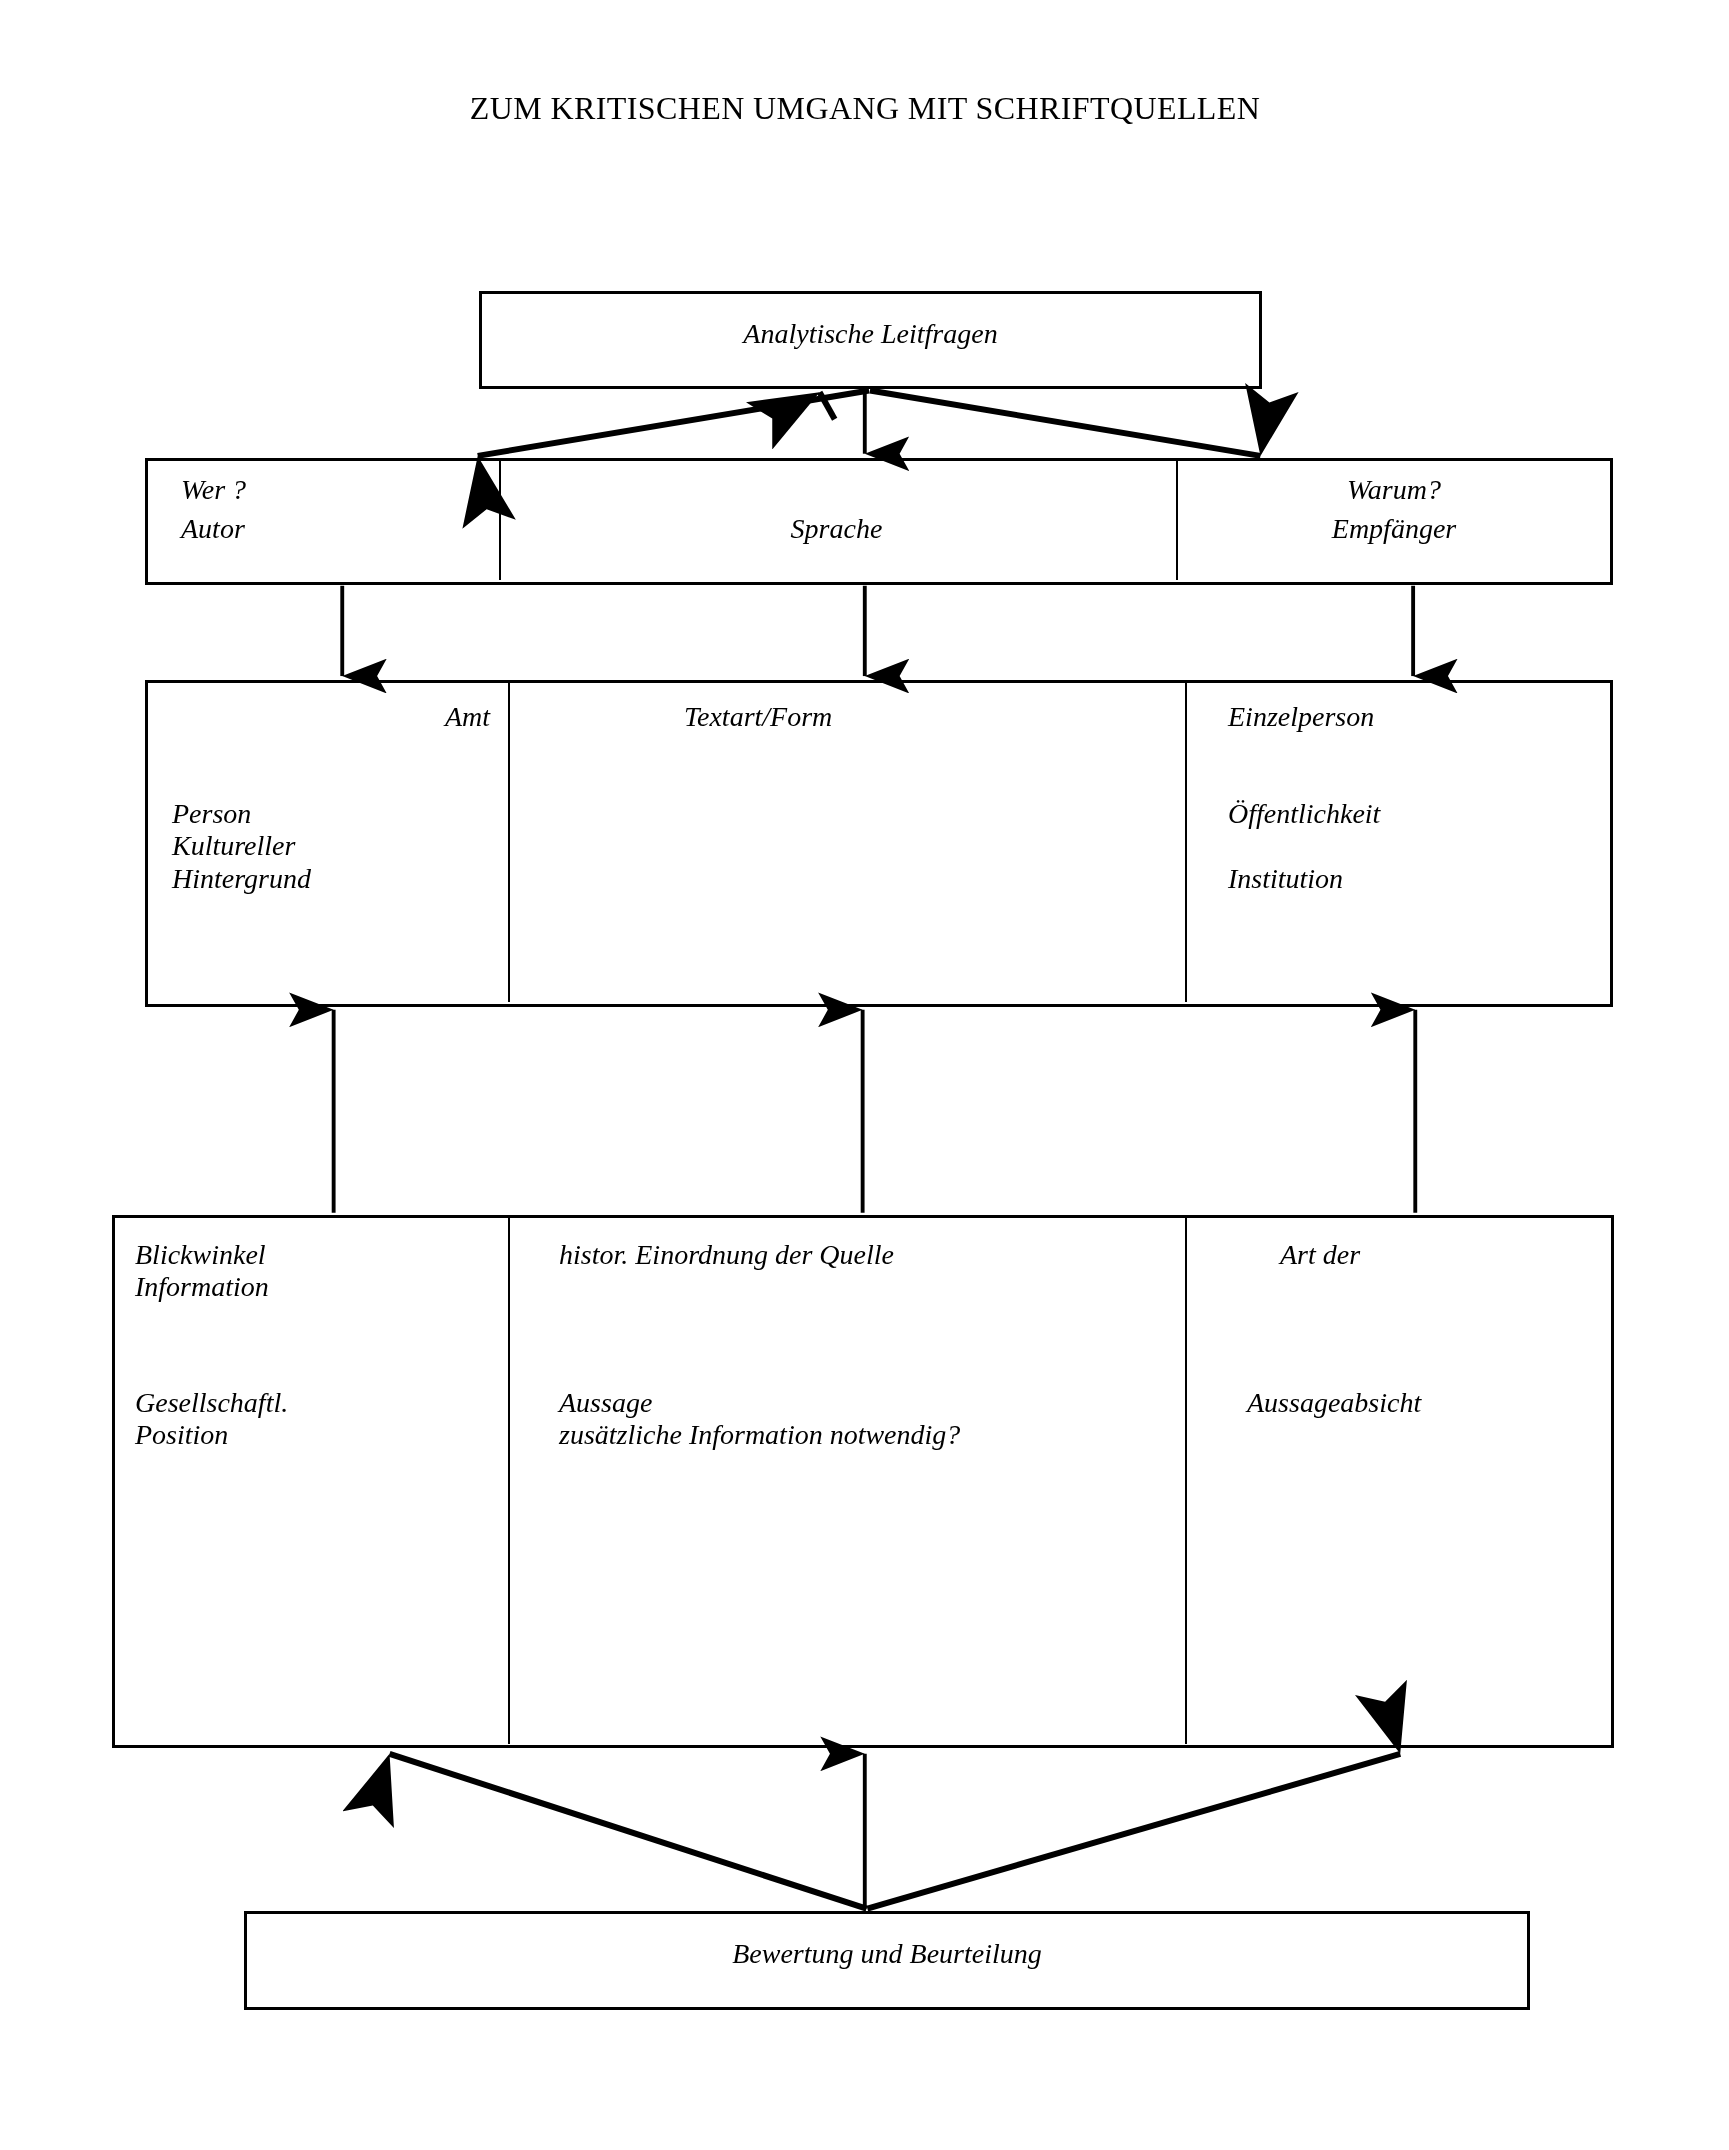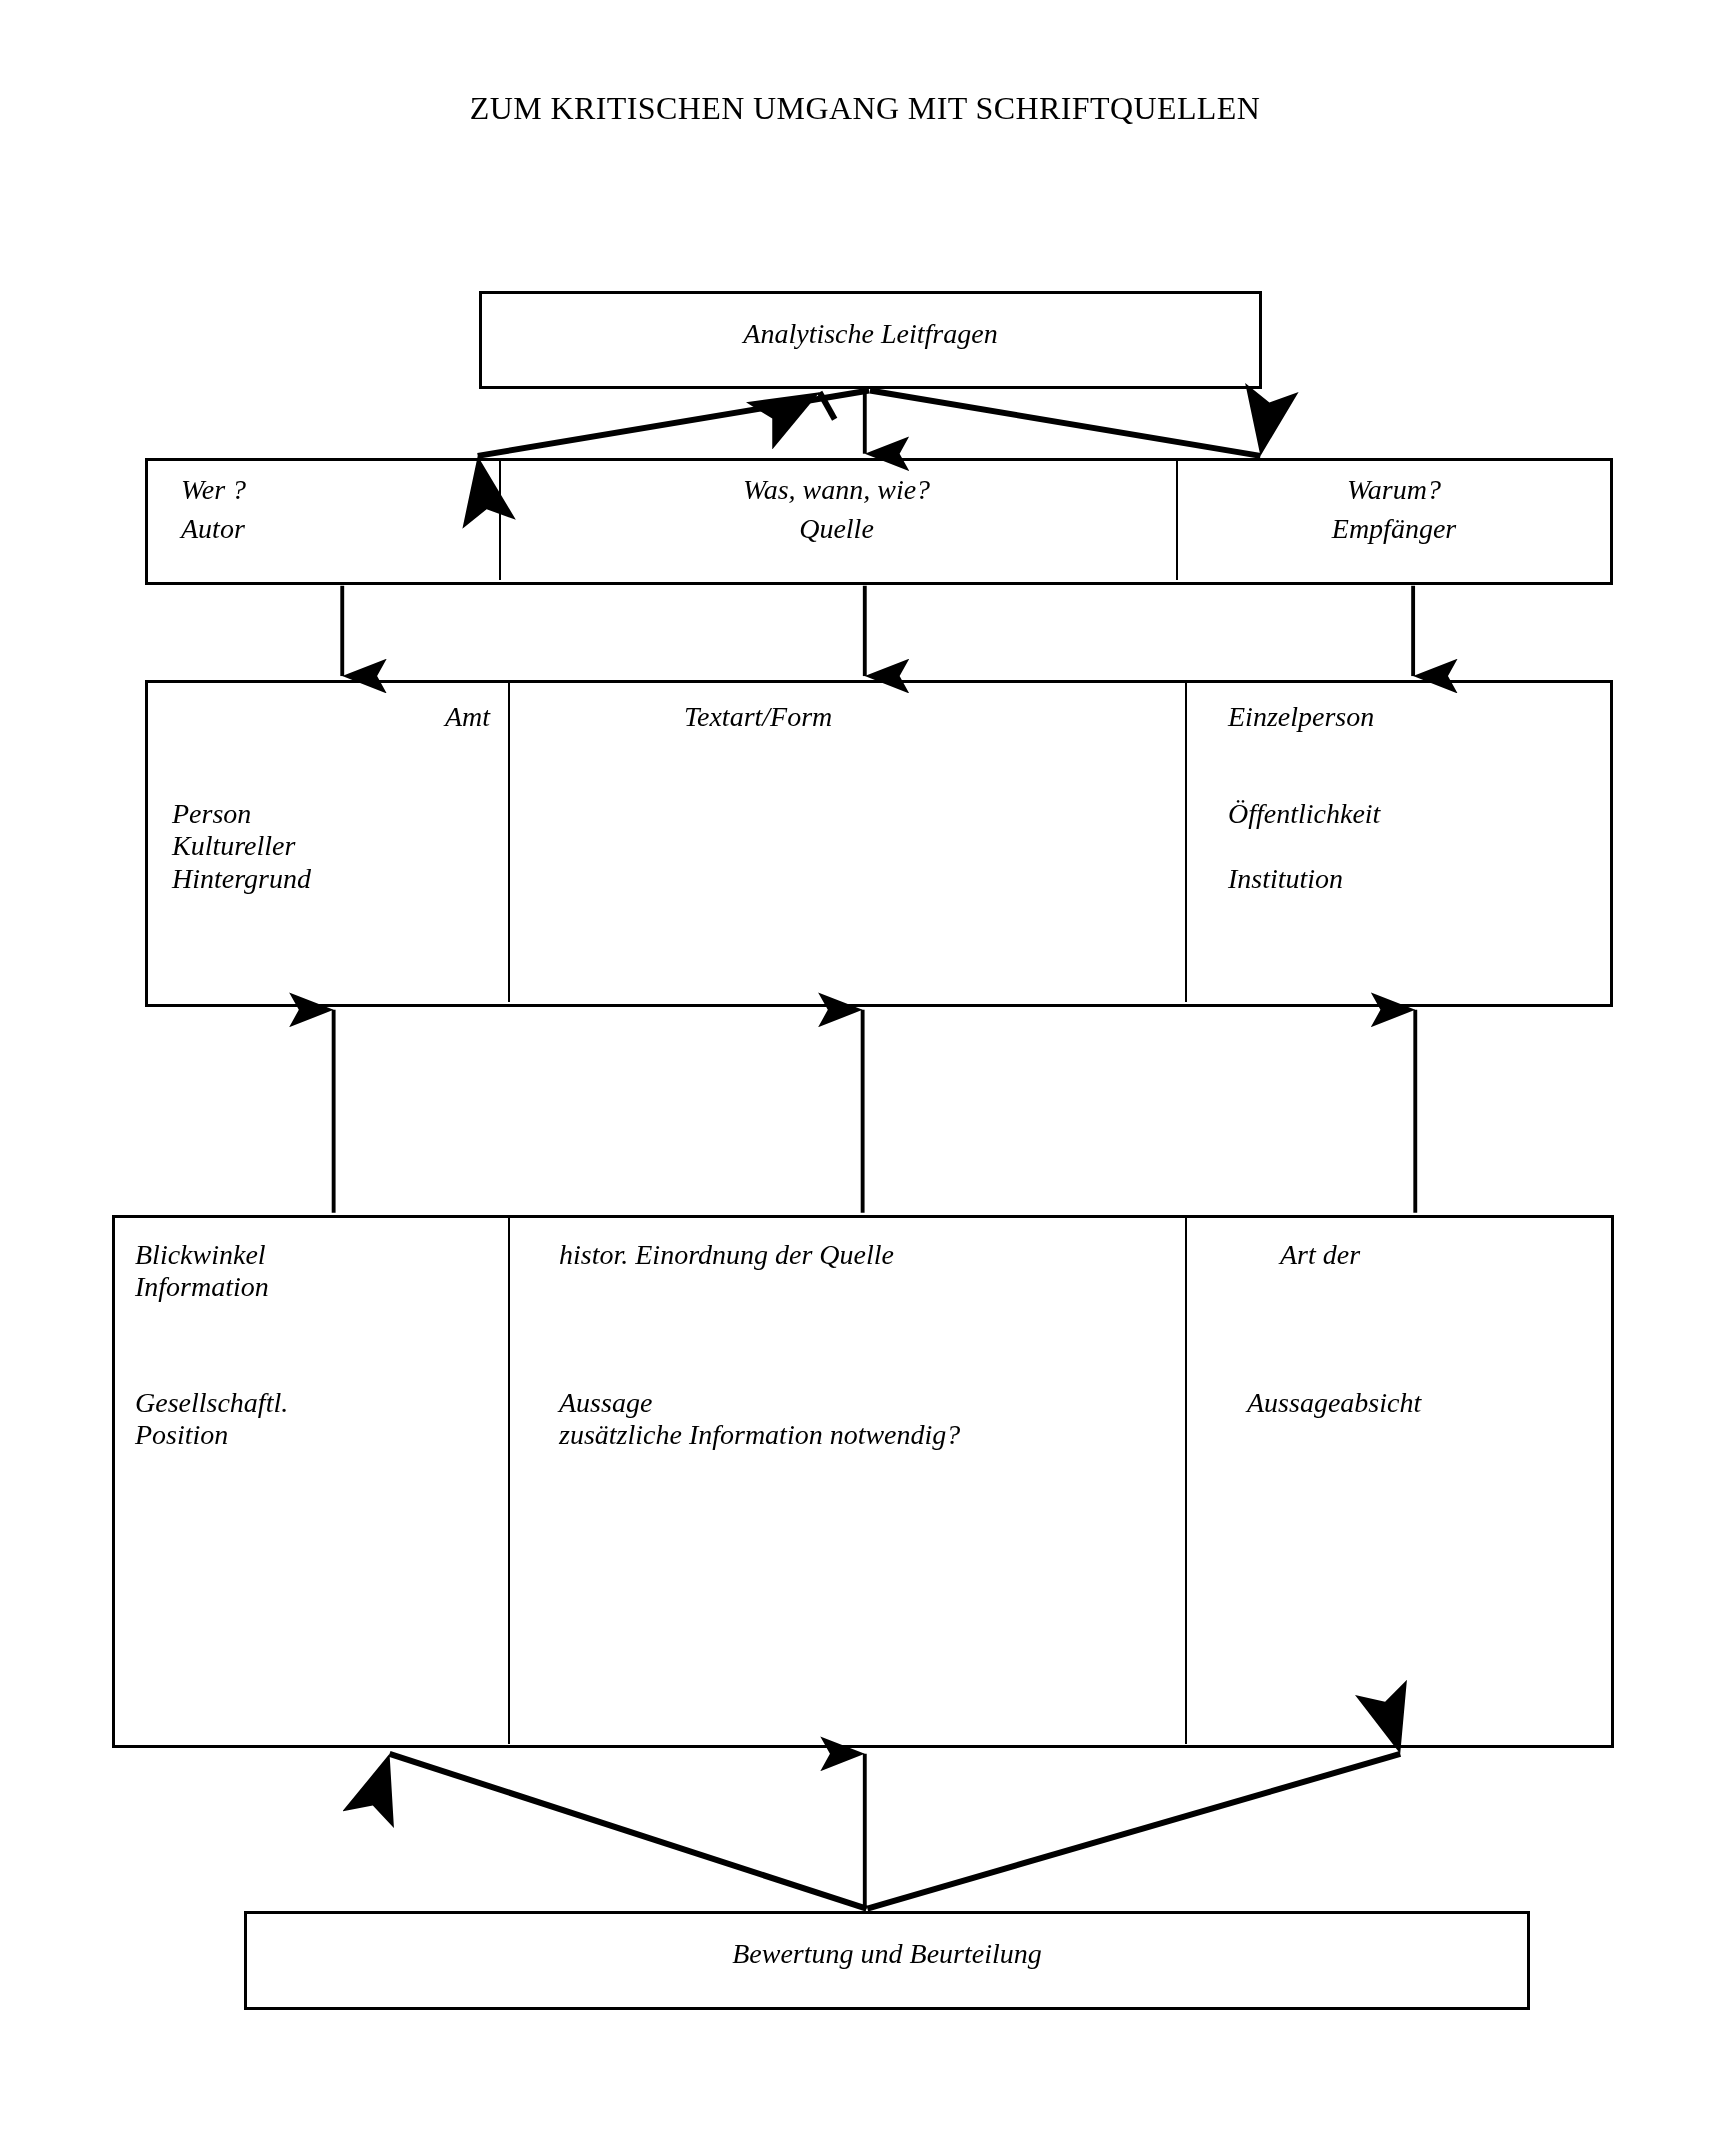--- a/index.html
+++ b/index.html
@@ -68,22 +68,21 @@
   <div class="celltext ctr" style="left:479px; top:318px; width:783px;">Analytische Leitfragen</div>
 
   <div class="box" style="left:145px; top:458px; width:1468px; height:127px;">
     <div class="vdiv" style="left:351px; top:0; height:119px;"></div>
     <div class="vdiv" style="left:1028px; top:0; height:119px;"></div>
   </div>
 
   <div class="celltext" style="left:181px; top:474px; width:318px;">Wer ?</div>
   <div class="celltext" style="left:181px; top:513px; width:318px;">Autor</div>
 
-  <div class="celltext ctr" style="left:499px; top:474px; width:675px;">Was, wann, wie?</div>
-  <div class="celltext ctr" style="left:499px; top:513px; width:675px;">Quelle</div>
+  <div class="celltext ctr" style="left:499px; top:513px; width:675px;">Sprache</div>
 
   <div class="celltext ctr" style="left:1179px; top:474px; width:430px;">Warum?</div>
   <div class="celltext ctr" style="left:1179px; top:513px; width:430px;">Empfänger</div>
 
   <div class="box" style="left:145px; top:680px; width:1468px; height:327px;">
     <div class="vdiv" style="left:360px; top:0; height:319px;"></div>
     <div class="vdiv" style="left:1037px; top:0; height:319px;"></div>
   </div>
 
   <div class="celltext" style="left:172px; top:701px; width:318px;text-align:right;">Amt</div>

